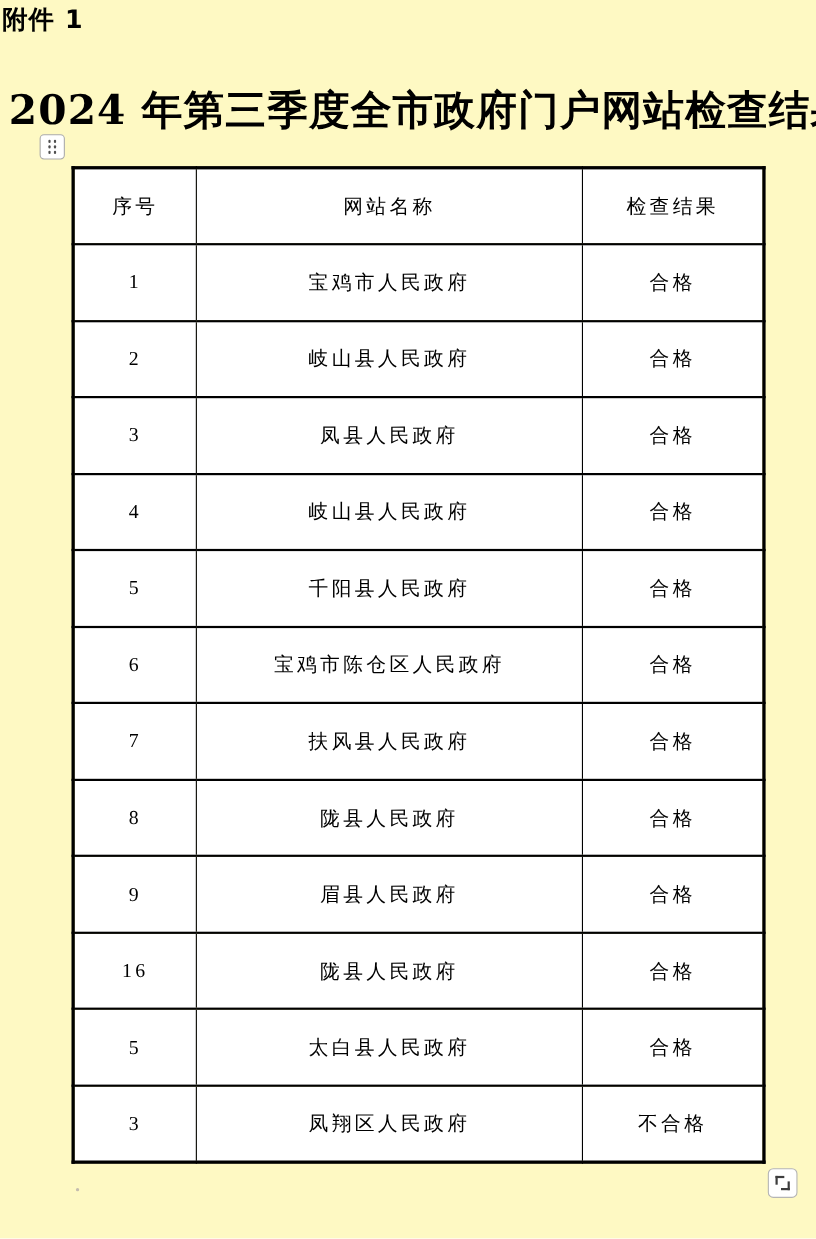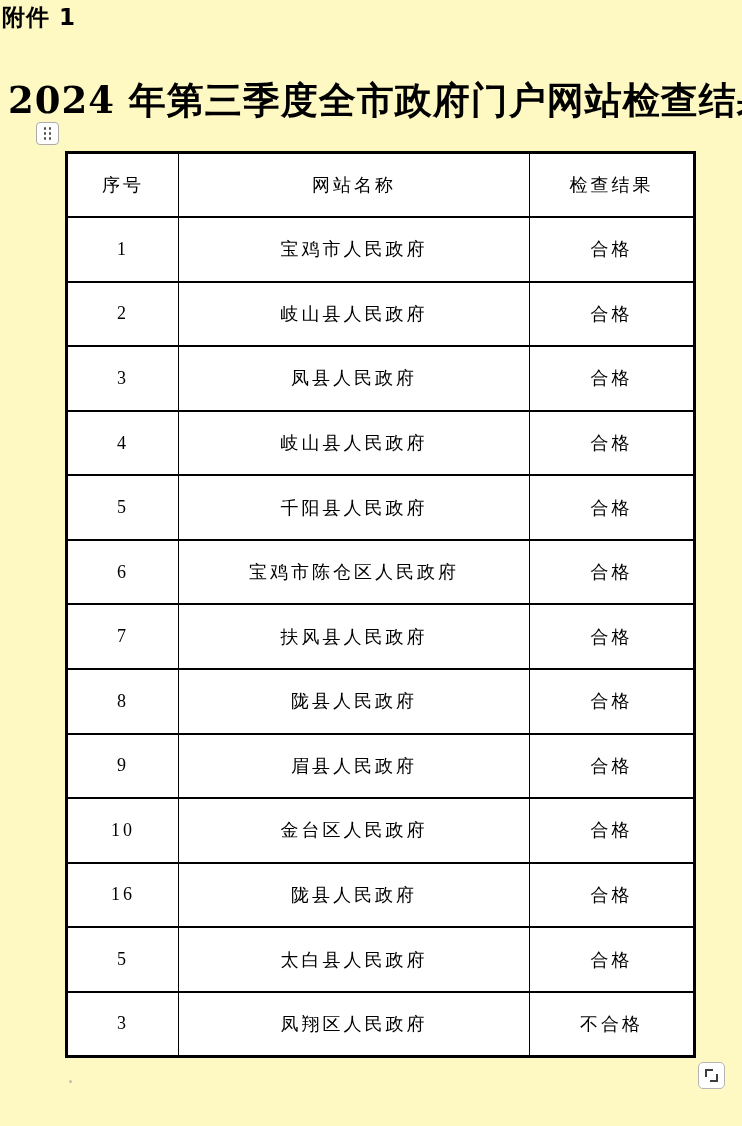--- a/index.html
+++ b/index.html
@@ -205,25 +205,20 @@
           <td class="num-cell">8</td>
           <td>陇县人民政府</td>
           <td>合格</td>
         </tr>
         <tr>
           <td class="num-cell">9</td>
           <td>眉县人民政府</td>
           <td>合格</td>
         </tr>
         <tr>
-          <td class="num-cell">10</td>
-          <td>金台区人民政府</td>
-          <td>合格</td>
-        </tr>
-        <tr>
           <td class="num-cell">16</td>
           <td>陇县人民政府</td>
           <td>合格</td>
         </tr>
         <tr>
           <td class="num-cell">5</td>
           <td>太白县人民政府</td>
           <td>合格</td>
         </tr>
         <tr>

